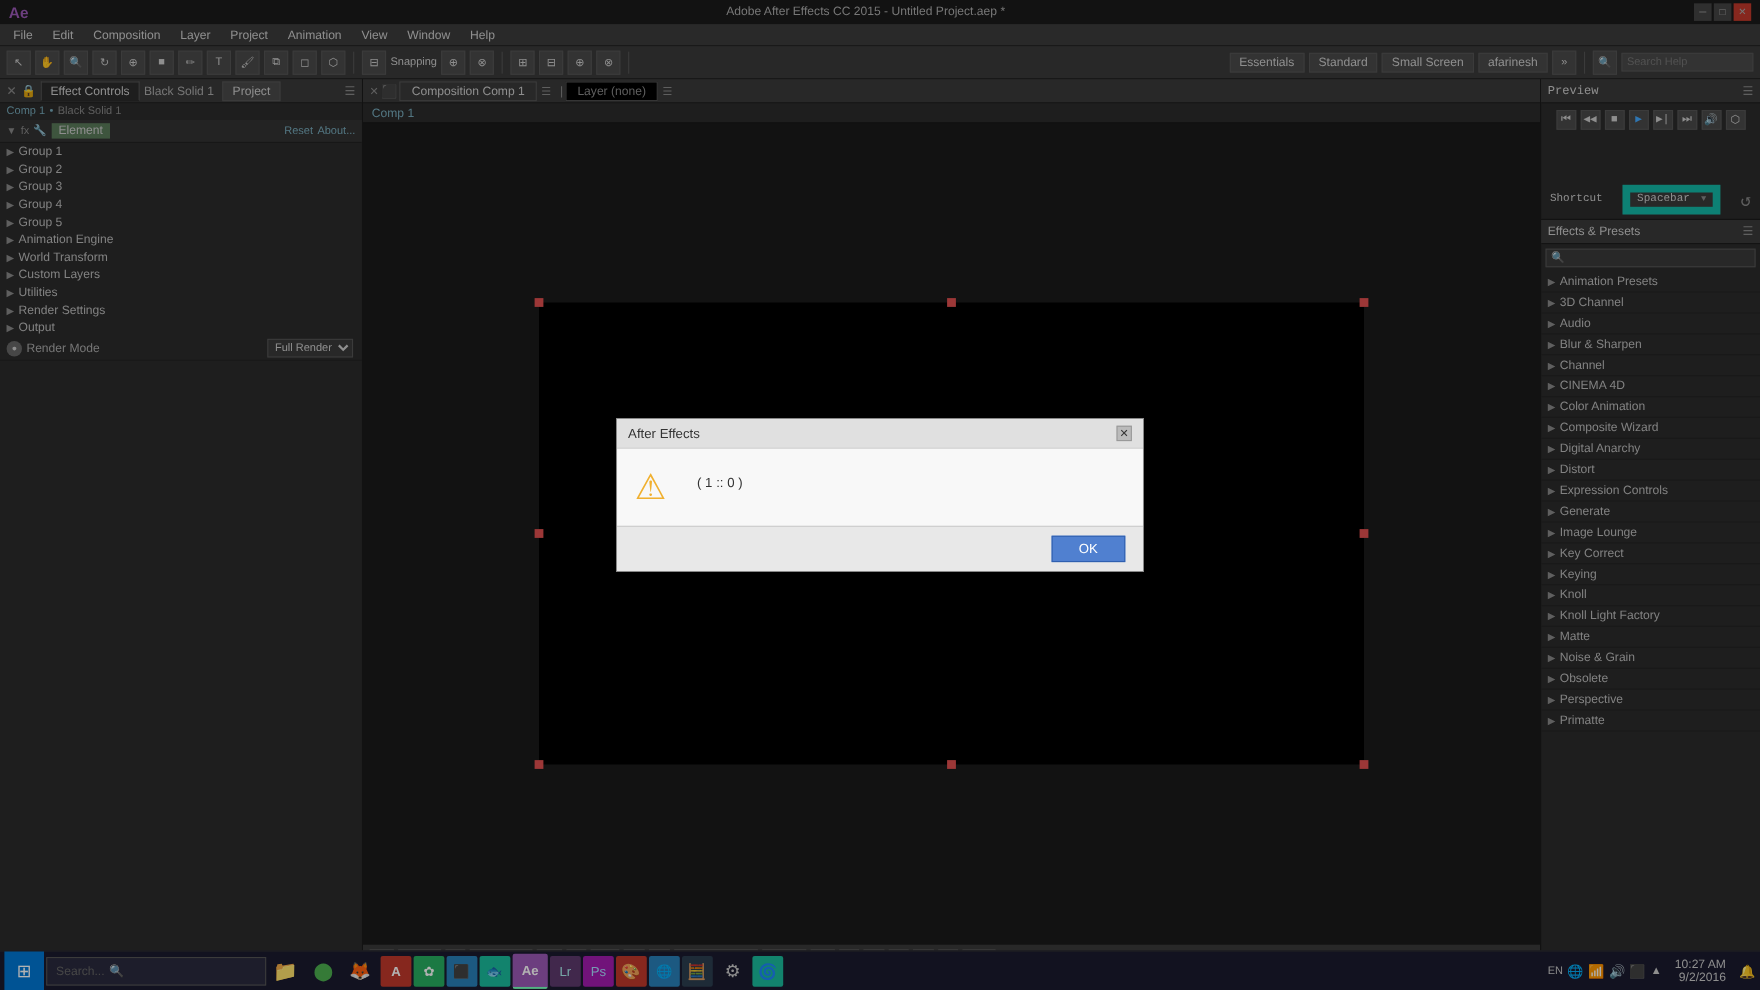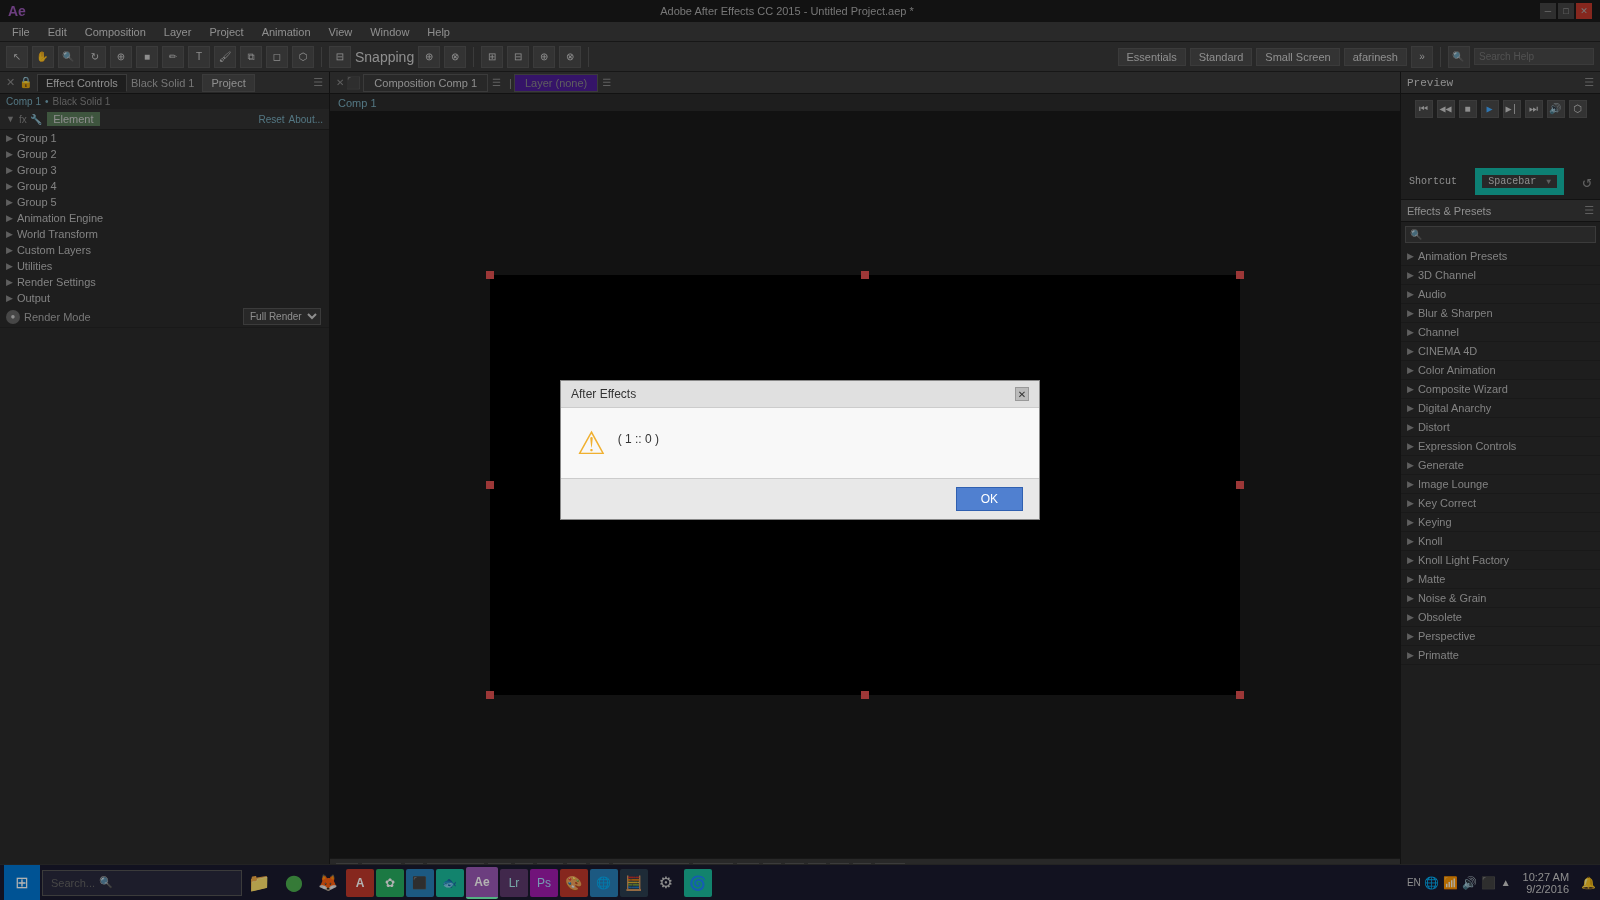--- a/index.html
+++ b/index.html
@@ -43,21 +43,21 @@
     .tree-item { display: flex; align-items: center; padding: 2px 6px; cursor: pointer; font-size: 11px; color: #bbb; }
     .tree-arrow { margin-right: 4px; font-size: 9px; color: #888; }
 
     .property-row { display: flex; align-items: center; padding: 2px 8px 2px 6px; border-bottom: 1px solid #252525; }
     .property-label { flex: 1; font-size: 11px; color: #aaa; }
     .property-dropdown { background: #3a3a3a; border: 1px solid #555; color: #ccc; font-size: 10px; padding: 1px 2px; }
 
     
     #center-area { flex: 1; display: flex; flex-direction: column; background: #1e1e1e; }
     .comp-tabs { background: #3a3a3a; height: 22px; display: flex; align-items: center; padding: 0 6px; gap: 2px; border-bottom: 1px solid #1a1a1a; }
-    .comp-tab { padding: 2px 10px; background: #4c1d95; border: 1px solid #555; font-size: 11px; color: #ccc; cursor: pointer; }
+    .comp-tab { padding: 2px 10px; background: #000000; border: 1px solid #555; font-size: 11px; color: #ccc; cursor: pointer; }
     .comp-tab.active { background: #3a3a3a; }
     .breadcrumb { padding: 2px 8px; font-size: 11px; color: #7ab; background: #2b2b2b; border-bottom: 1px solid #1a1a1a; height: 18px; display: flex; align-items: center; }
 
     #composition-view { flex: 1; position: relative; background: #1a1a1a; display: flex; align-items: center; justify-content: center; overflow: hidden; }
     .comp-canvas { width: 750px; height: 420px; background: #000; position: relative; }
     .corner-handle { position: absolute; width: 8px; height: 8px; background: #e05050; }
     .corner-handle.tl { top: -4px; left: -4px; }
     .corner-handle.tr { top: -4px; right: -4px; }
     .corner-handle.bl { bottom: -4px; left: -4px; }
     .corner-handle.br { bottom: -4px; right: -4px; }
@@ -95,21 +95,21 @@
     .timeline-tab { padding: 2px 10px; background: #2b2b2b; border: 1px solid #555; font-size: 11px; color: #ccc; cursor: pointer; }
 
     
     #modal-overlay { position: fixed; top: 0; left: 0; width: 100%; height: 100%; background: rgba(0,0,0,0.3); z-index: 1000; display: flex; align-items: center; justify-content: center; }
     #modal-dialog { background: #f0f0f0; border: 1px solid #888; width: 480px; box-shadow: 4px 4px 12px rgba(0,0,0,0.5); }
     .modal-titlebar { background: #e0e0e0; padding: 6px 10px; font-size: 12px; color: #333; border-bottom: 1px solid #ccc; display: flex; align-items: center; justify-content: space-between; }
     .modal-close { width: 14px; height: 14px; background: #bbb; display: flex; align-items: center; justify-content: center; font-size: 10px; cursor: pointer; border: 1px solid #999; }
     .modal-body { padding: 16px; background: #f8f8f8; display: flex; gap: 12px; align-items: flex-start; }
     .modal-icon { font-size: 32px; color: #f0b030; flex-shrink: 0; }
     .modal-message { font-size: 12px; color: #333; line-height: 1.6; }
-    .modal-code { font-size: 12px; color: #333; margin-top: 8px; }
+    .modal-code { font-size: 12px; color: #333; margin-top: 8px; margin-left: 16px; }
     .modal-footer { padding: 8px 16px; display: flex; justify-content: flex-end; background: #e8e8e8; border-top: 1px solid #ccc; }
     .modal-ok-btn { background: #5080d0; border: 1px solid #3060b0; color: white; padding: 4px 24px; font-size: 12px; cursor: pointer; }
 
     
     #taskbar { position: fixed; bottom: 0; left: 0; width: 1600px; height: 36px; background: #1a1a2e; display: flex; align-items: center; padding: 0 4px; gap: 2px; border-top: 1px solid #333; z-index: 500; }
     .taskbar-start { width: 36px; height: 36px; background: #0078d4; display: flex; align-items: center; justify-content: center; color: white; font-size: 16px; cursor: pointer; }
     .taskbar-search { background: #2a2a3e; border: 1px solid #555; height: 26px; width: 200px; display: flex; align-items: center; padding: 0 8px; color: #888; font-size: 11px; }
     .taskbar-icon { width: 32px; height: 32px; display: flex; align-items: center; justify-content: center; font-size: 18px; cursor: pointer; background: transparent; border-radius: 2px; }
     .taskbar-right { margin-left: auto; display: flex; align-items: center; gap: 4px; }
     .taskbar-clock { color: #ccc; font-size: 11px; text-align: right; padding: 0 8px; }
@@ -154,21 +154,21 @@
   <div class="toolbar-icon">⊕</div>
   <div class="toolbar-icon">■</div>
   <div class="toolbar-icon">✏</div>
   <div class="toolbar-icon">T</div>
   <div class="toolbar-icon">🖌</div>
   <div class="toolbar-icon">⧉</div>
   <div class="toolbar-icon">◻</div>
   <div class="toolbar-icon">⬡</div>
   <div class="toolbar-sep"></div>
   <div class="toolbar-icon">⊟</div>
-  <span style="font-size:14px; color:#ccc;">Snapping</span>
+  <span style="font-size:10px; color:#ccc;">Snapping</span>
   <div class="toolbar-icon">⊕</div>
   <div class="toolbar-icon">⊗</div>
   <div class="toolbar-sep"></div>
   <div class="toolbar-icon">⊞</div>
   <div class="toolbar-icon">⊟</div>
   <div class="toolbar-icon">⊕</div>
   <div class="toolbar-icon">⊗</div>
   <div class="toolbar-sep"></div>
   <div class="toolbar-right">
     <div class="toolbar-btn">Essentials</div>

